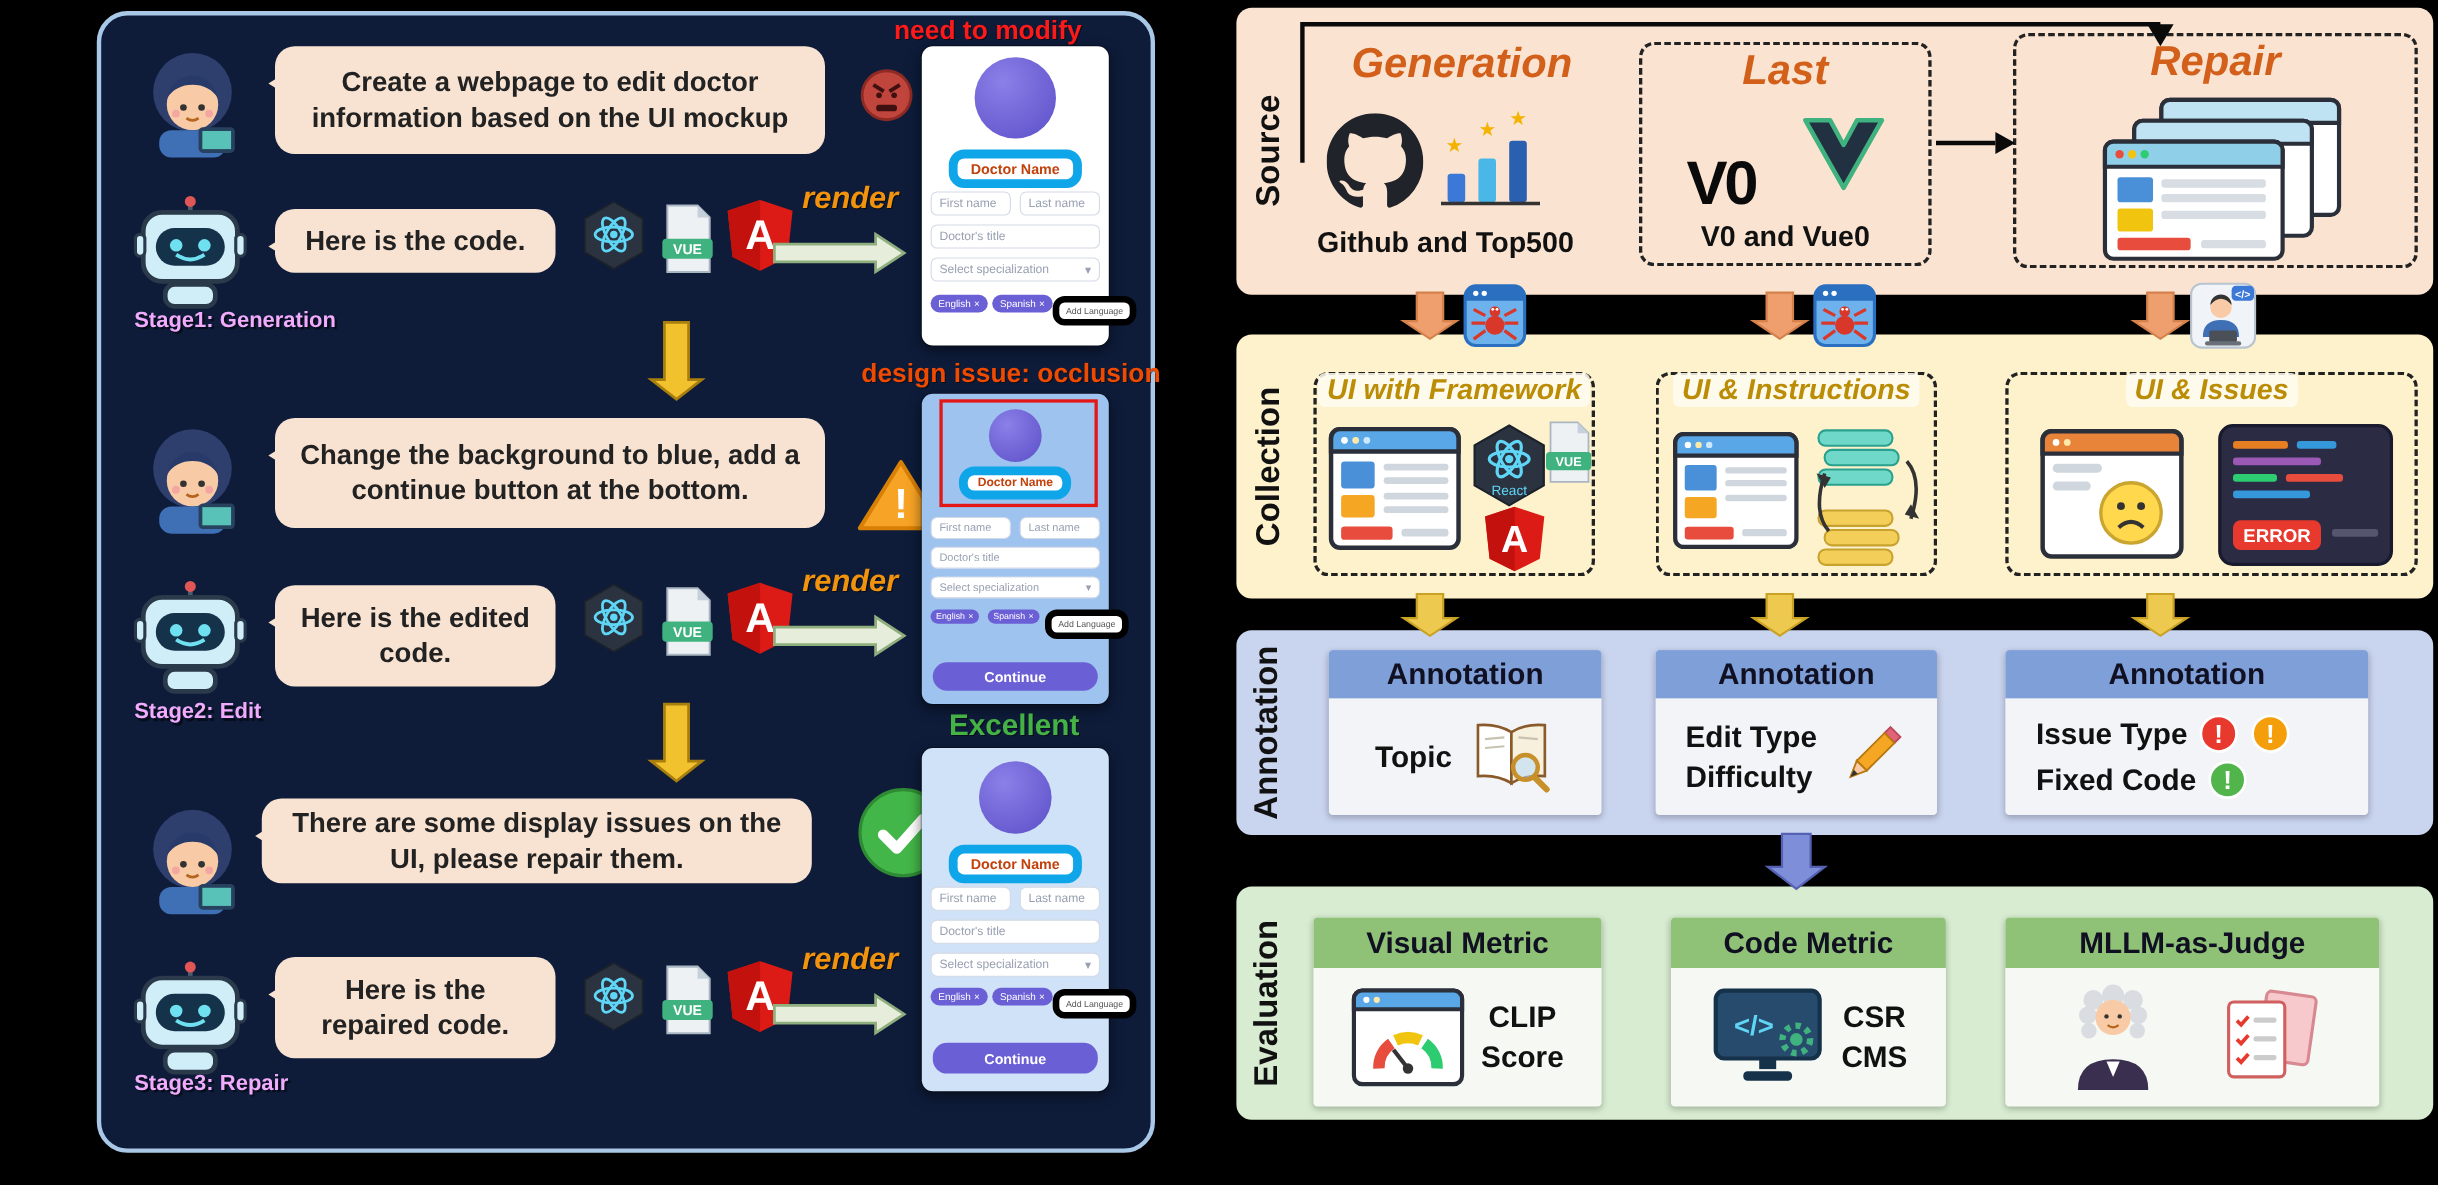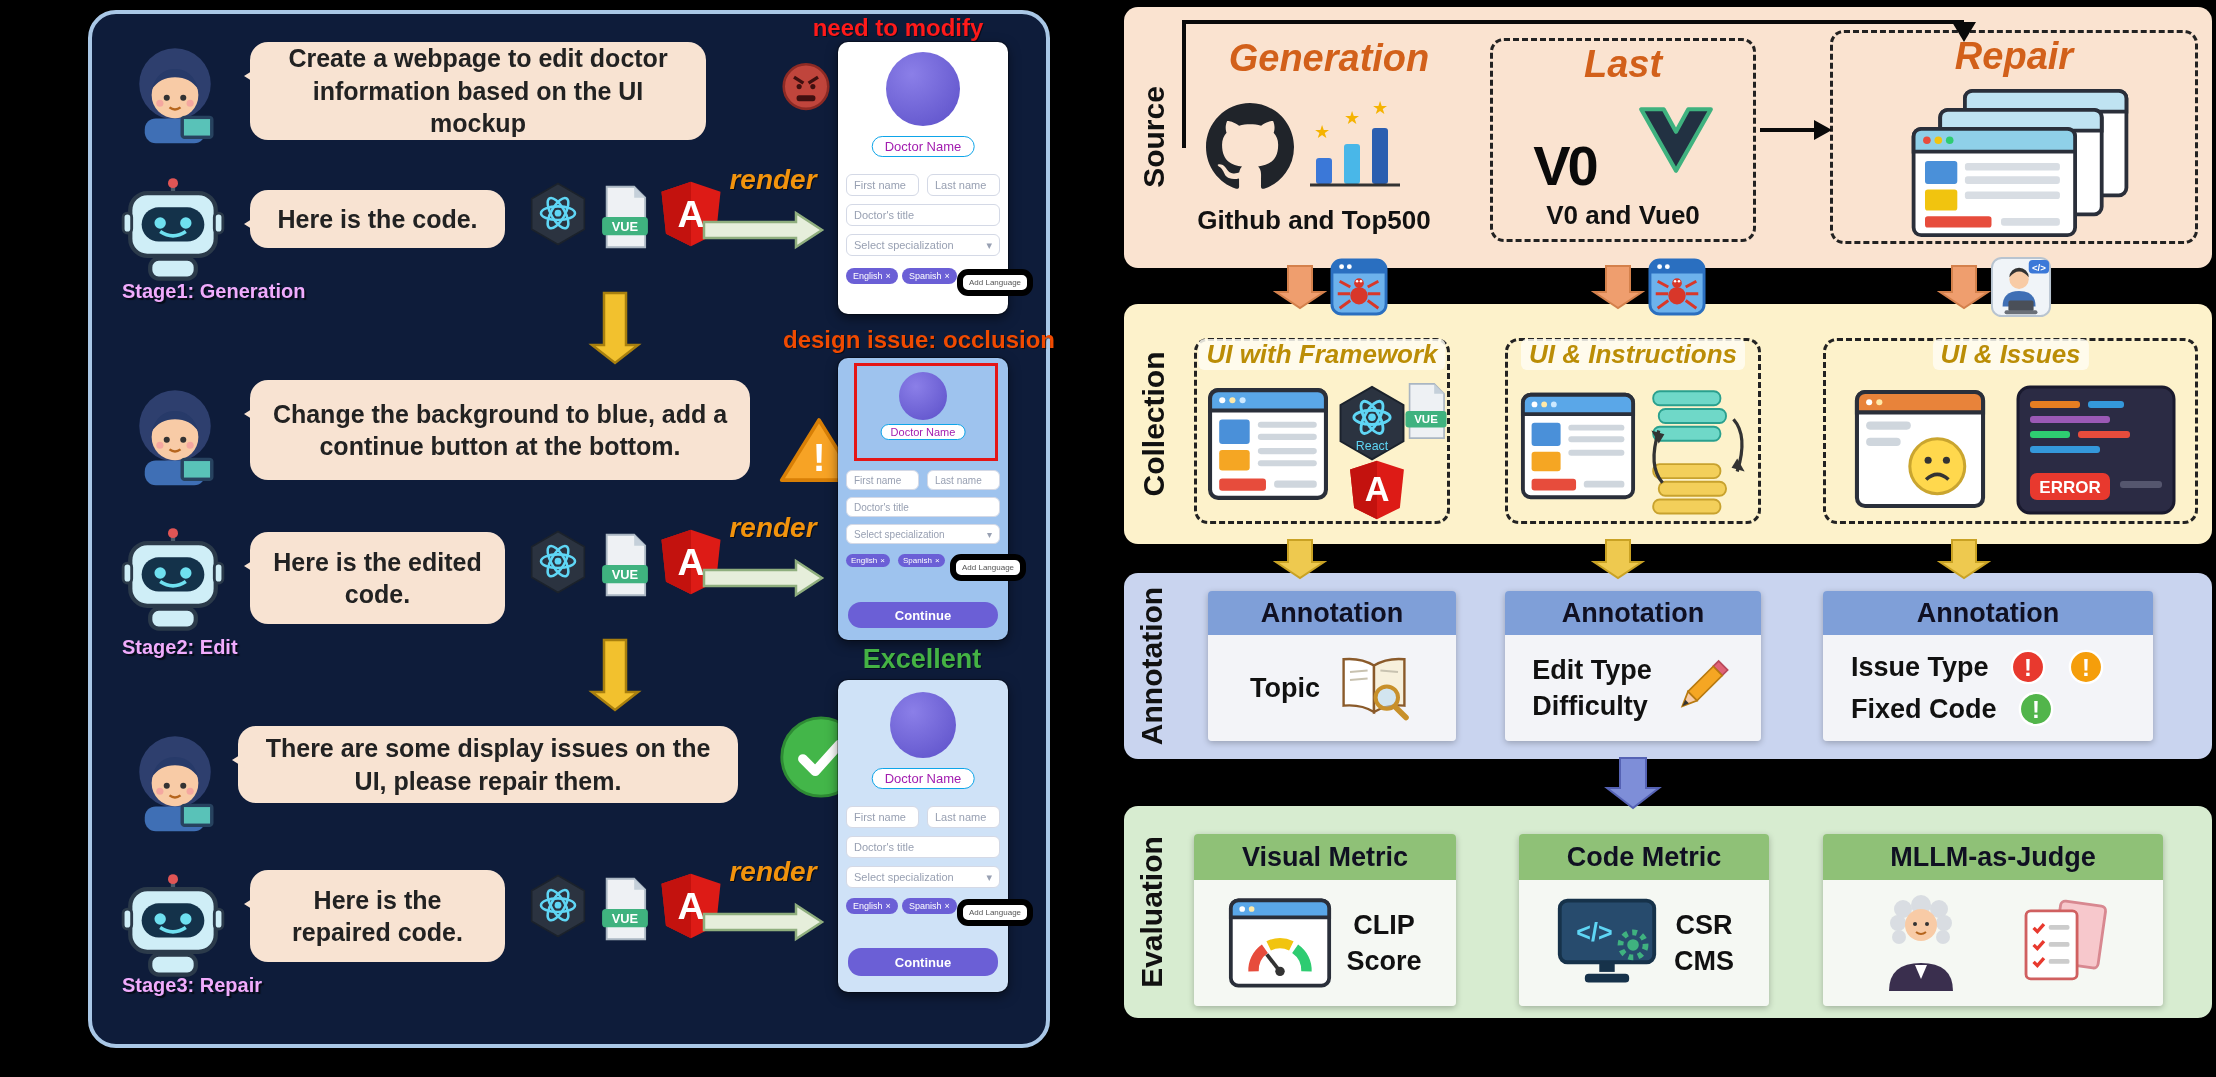--- a/index.html
+++ b/index.html
@@ -12,21 +12,21 @@
   .left-panel{position:absolute;left:88px;top:10px;width:962px;height:1038px;background:#0e1c3a;border:4px solid #a9c7e6;border-radius:28px;box-sizing:border-box;}
   .bubble{position:absolute;background:#f8e3d2;border-radius:18px;color:#222;font-weight:600;display:flex;align-items:center;justify-content:center;text-align:center;padding:8px 22px;box-sizing:border-box;line-height:1.3;font-size:25px;}
   .bubble:before{content:"";position:absolute;left:-16px;top:24px;border:10px solid transparent;border-right:16px solid #f8e3d2;}
   .stage{position:absolute;color:#f0abfc;font-weight:bold;font-size:20px;text-shadow:2px 2px 1px rgba(0,0,0,.6);white-space:nowrap;}
   .render{position:absolute;color:#f2930d;font-weight:bold;font-style:italic;font-size:28px;text-align:center;text-shadow:1px 1px 0 rgba(0,0,0,.6);}
   .cap{position:absolute;font-weight:bold;font-size:24px;text-align:center;white-space:nowrap;display:flex;align-items:center;justify-content:center;text-shadow:1px 1px 0 rgba(0,0,0,.5);}
 
   
   .mock{position:absolute;border-radius:10px;box-shadow:0 0 0 1px rgba(0,0,0,.3),0 4px 12px rgba(0,0,0,.5);}
   .mk-avatar{position:absolute;border-radius:50%;background:radial-gradient(circle at 35% 30%,#8b7fe8,#5b4fc8);}
-  .mk-pill{position:absolute;left:50%;transform:translateX(-50%);background:#fff;border:1px solid #0ea5e9;color:#a21caf;border-radius:14px;font-size:13px;font-weight:normal;padding:2px 12px;white-space:nowrap;}
+  .mk-pill{position:absolute;left:50%;transform:translateX(-50%);background:#fff;border:8px solid #0ea5e9;color:#c2410c;border-radius:14px;font-size:13px;font-weight:bold;padding:2px 12px;white-space:nowrap;}
   .mk-input{position:absolute;background:#fff;border:1px solid #d4d9e6;border-radius:6px;color:#98a0b2;font-size:11px;display:flex;align-items:center;padding:0 7px;box-sizing:border-box;white-space:nowrap;overflow:hidden;}
   .mk-select{justify-content:space-between;align-items:center;}
   .mk-chip{position:absolute;background:#6b5fd6;color:#fff;border-radius:11px;font-size:9px;display:flex;align-items:center;gap:3px;padding:3px 7px;white-space:nowrap;}
   .mk-add{position:absolute;background:#fff;border:6px solid #000000;color:#555;border-radius:11px;font-size:8px;display:flex;align-items:center;padding:3px 6px;white-space:nowrap;}
   .mk-btn{position:absolute;background:#6b5fd6;color:#fff;border-radius:13px;font-size:13px;font-weight:bold;display:flex;align-items:center;justify-content:center;}
   .sm{font-size:8px;padding:2px 5px;}
 
   
   .band{position:absolute;border-radius:14px;}
   .band-source{left:1124px;top:7px;width:1088px;height:261px;background:#fae3d0;}
@@ -39,21 +39,21 @@
   .gtitle{position:absolute;color:#bb8d06;font-size:26px;font-weight:bold;font-style:italic;text-align:center;white-space:nowrap;background:rgba(255,253,242,.85);padding:0 8px;border-radius:6px;}
   .subt{position:absolute;color:#111;font-size:26px;font-weight:bold;text-align:center;white-space:nowrap;}
   .hcard{position:absolute;box-shadow:0 2px 6px rgba(0,0,0,.25);border-radius:4px;overflow:hidden;}
   .hcard .hd{display:flex;align-items:center;justify-content:center;font-weight:bold;font-size:27px;color:#101022;}
   .hcard .bd{display:flex;align-items:center;justify-content:center;gap:14px;}
   .hd-blue{background:#7f9fd8;height:44px;}
   .hd-green{background:#8fc177;height:46px;}
   .bd-l{background:#f3f4f8;height:106px;}
   .bd-g{background:#f5f8f3;height:126px;}
   .btxt{font-size:27px;font-weight:600;color:#111;line-height:1.35;}
-  .bangrow{display:flex;align-items:center;gap:20px;}
+  .bangrow{display:flex;align-items:center;gap:9px;}
   .v0logo{position:absolute;font-size:56px;font-weight:900;letter-spacing:-3px;color:#0a0a0a;text-align:center;margin-top:36px;}
 </style>
 </head>
 <body>
 
 <div class="canvas">
 
   <div class="left-panel">
 
     <svg class="abs" style="left:28px;top:26px" width="110" height="110" viewBox="0 0 80 80">
@@ -62,21 +62,21 @@
       <path d="M23 36 q4 -15 17 -15 q13 0 17 15 q-6 -9 -17 -9 q-11 0 -17 9 z" fill="#273a69"></path>
       <circle cx="34" cy="42" r="2.2" fill="#333"></circle>
         <circle cx="46" cy="42" r="2.2" fill="#333"></circle>
       <path d="M36 49 q4 3 8 0" stroke="#b5651d" stroke-width="1.8" fill="none"></path>
       <circle cx="29" cy="46" r="2.6" fill="#f4a7a0"></circle>
         <circle cx="51" cy="46" r="2.6" fill="#f4a7a0"></circle>
       <rect x="18" y="57" width="44" height="18" rx="8" fill="#3f6fb5"></rect>
       <rect x="44" y="55" width="24" height="17" rx="3" fill="#27425f"></rect>
         <rect x="46.5" y="57.5" width="19" height="12" fill="#59c2b8"></rect>
     </svg>
-    <div class="bubble" style="left:158px;top:28px;width:456px;height:98px">Create a webpage to edit doctor information based on the UI mockup</div>
+    <div class="bubble" style="left:158px;top:28px;width:500px;height:98px">Create a webpage to edit doctor information based on the UI mockup</div>
 
     <svg class="abs" style="left:684px;top:40px" width="60" height="60" viewBox="0 0 70 70">
       <circle cx="35" cy="38" r="26" fill="#c0453c" stroke="#8d2a24" stroke-width="3"></circle>
       <line x1="21" y1="27" x2="32" y2="34" stroke="#401010" stroke-width="4"></line>
       <line x1="49" y1="27" x2="38" y2="34" stroke="#401010" stroke-width="4"></line>
       <circle cx="27" cy="38" r="3" fill="#401010"></circle>
         <circle cx="43" cy="38" r="3" fill="#401010"></circle>
       <rect x="24" y="48" width="22" height="7" rx="3" fill="#401010"></rect>
     </svg>
     <div class="cap" style="left:700px;top:0px;width:212px;color:#ff1a1a">need to modify</div>

